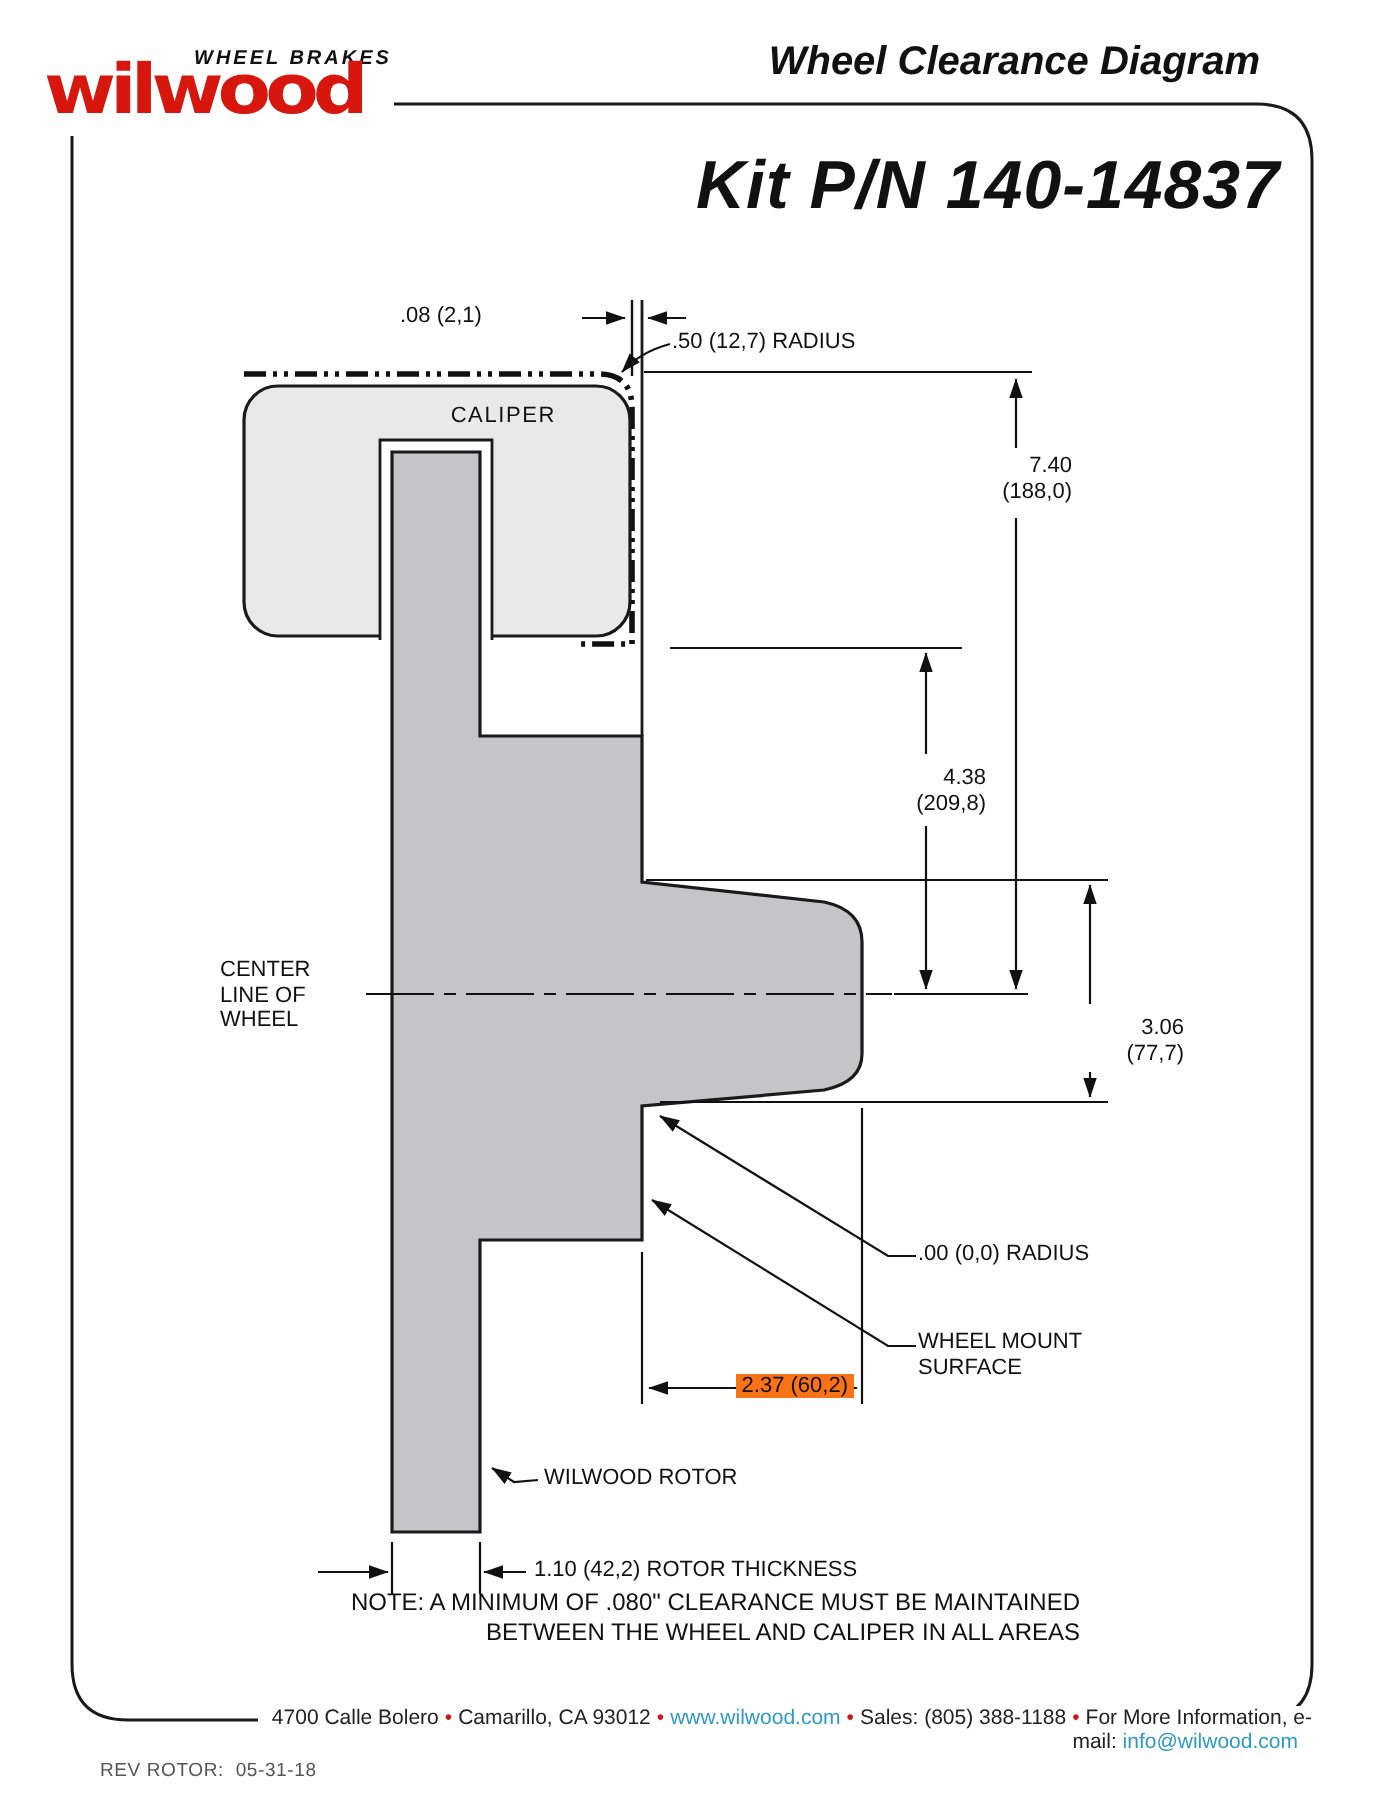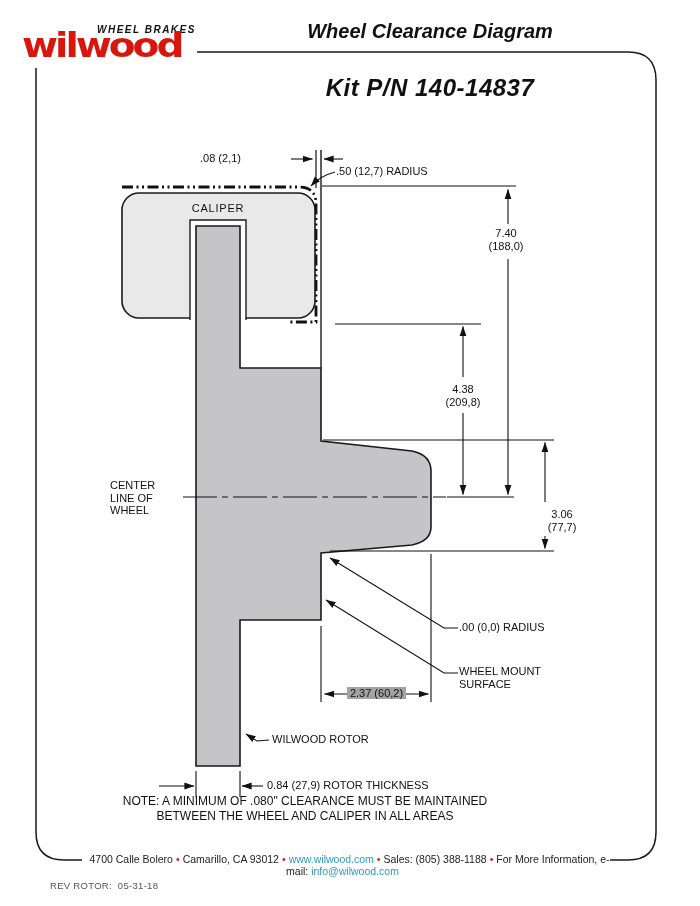--- a/index.html
+++ b/index.html
@@ -4,42 +4,42 @@
 <style>
   * { margin:0; padding:0; box-sizing:border-box; }
   html,body { background:#fff; }
   .page {
     position:relative; width:700px; height:906px; background:#fff;
     font-family:"Liberation Sans", sans-serif; color:#111; overflow:hidden;
   }
   .abs { position:absolute; }
   .lbl { font-size:11px; line-height:13px; color:#111; white-space:nowrap; }
   .pre { white-space:pre-line; }
-  .ctr { text-align:center; }
+  .ctr { text-align:right; }
   .rgt { }
   
   .brand-name {
     font-family:"DejaVu Sans", sans-serif; font-weight:bold;
     font-size:39px; line-height:36px; color:#d7170e; letter-spacing:-3px;
     transform:scaleY(.88); transform-origin:top left;
   }
   .brand-tagline {
     font-family:"Liberation Sans", sans-serif; font-weight:bold; font-style:italic;
     font-size:10px; letter-spacing:1.5px; color:#111;
   }
   .doc-title { font-size:20px; font-weight:bold; font-style:italic; }
-  .kit-number { font-size:24px; font-weight:bold; font-style:italic; letter-spacing:.5px; }
+  .kit-number { font-size:34px; font-weight:bold; font-style:italic; letter-spacing:.5px; }
   
   .note { font-size:12px; line-height:14.5px; }
   .footer-bar { font-size:10.5px; color:#222; }
   .footer-inner { background:#fff; padding:0 7px; }
   .dot { color:#cc1a1a; padding:0 3px; }
   .lnk { color:#2e9ac6; cursor:pointer; }
   .rev { font-size:9.5px; color:#555; letter-spacing:.3px; }
-  .bg-w { background:#a3a3a3; padding:0 3px; }
+  .bg-w { background:#f97316; padding:0 3px; }
 </style>
 </head>
 <body>
 
 <div class="page">
 
   <svg class="abs" style="left:0;top:0" width="700" height="906" viewBox="0 0 700 906">
     <defs>
       <marker id="arw" markerWidth="11" markerHeight="9" refX="9.6" refY="4" orient="auto" markerUnits="userSpaceOnUse">
         <path d="M0,0.6 L10,4 L0,7.4 Z" fill="#111"></path>
@@ -129,21 +129,21 @@
 
   <div class="abs lbl" style="left:459px;top:621px">.00 (0,0) RADIUS</div>
 
   <div class="abs lbl pre" style="left:459px;top:665px">WHEEL MOUNT
 SURFACE</div>
 
   <div class="abs lbl ctr" style="left:326px;top:687px;width:101px"><span class="bg-w">2.37 (60,2)</span></div>
 
   <div class="abs lbl" style="left:272px;top:733px">WILWOOD ROTOR</div>
 
-  <div class="abs lbl" style="left:267px;top:779px">0.84 (27,9) ROTOR THICKNESS</div>
+  <div class="abs lbl" style="left:267px;top:779px">1.10 (42,2) ROTOR THICKNESS</div>
 
   <div class="abs note ctr pre" style="left:70px;top:794px;width:470px">NOTE: A MINIMUM OF .080" CLEARANCE MUST BE MAINTAINED
 BETWEEN THE WHEEL AND CALIPER IN ALL AREAS</div>
 
   <div class="abs footer-bar ctr" style="left:36px;top:853px;width:620px">
     <span class="footer-inner">
       <span>4700 Calle Bolero</span><span class="dot">•</span><span>Camarillo, CA 93012</span><span class="dot">•</span><span class="lnk">www.wilwood.com</span><span class="dot">•</span><span>Sales: (805) 388-1188</span><span class="dot">•</span><span>For More Information, e-mail:</span>&nbsp;<span class="lnk">info@wilwood.com</span>
     </span>
   </div>
 

